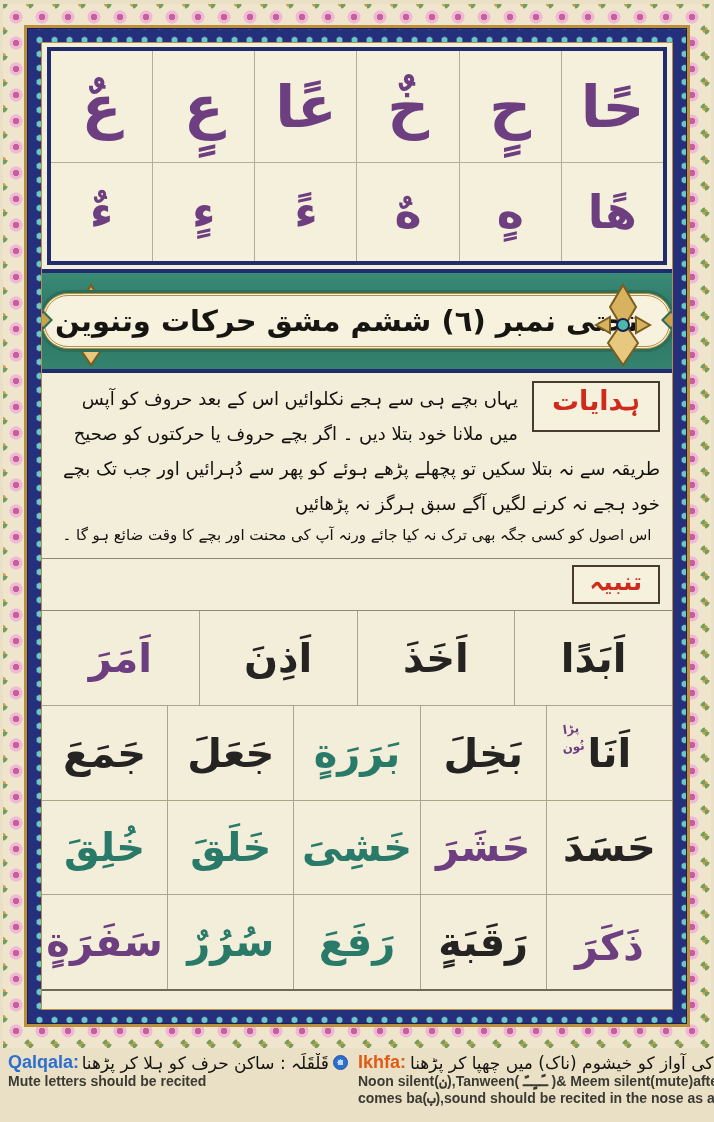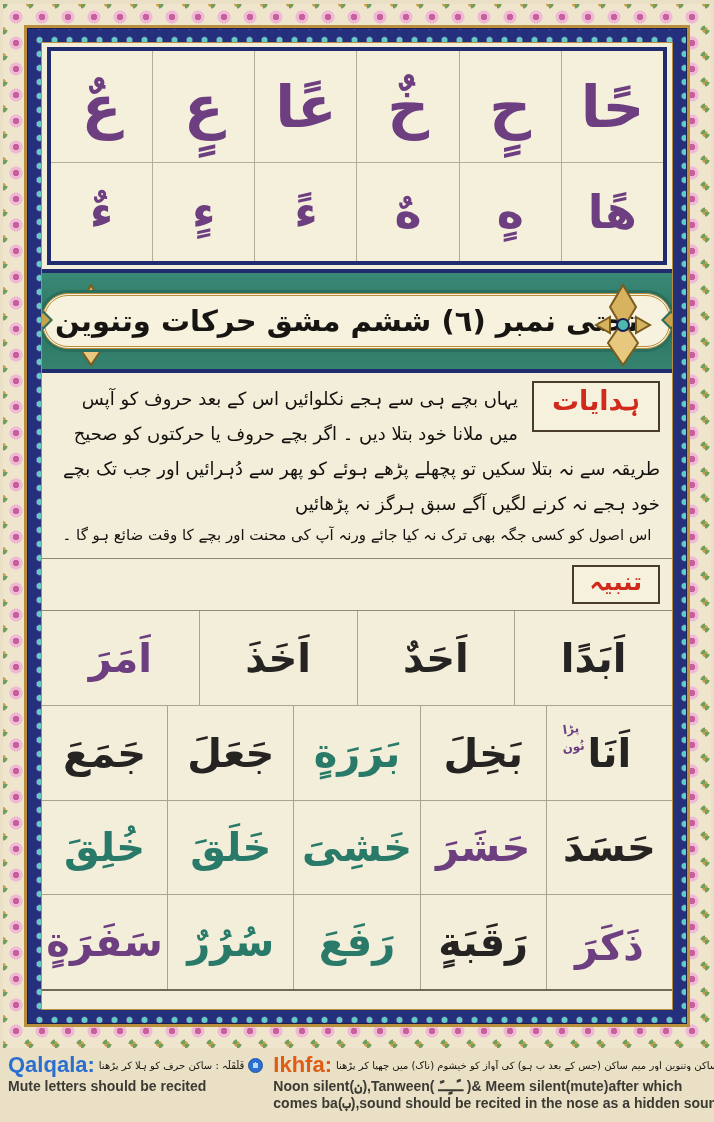--- a/index.html
+++ b/index.html
@@ -100,22 +100,22 @@
   .bottom-gap { height:18px; }
 
   
   .footnotes {
     position:absolute; left:0; top:1050px; width:714px; height:72px;
     display:flex; padding:2px 6px 0 8px; gap:10px; background:#e9e0c6;
   }
   .fn-col { display:flex; flex-direction:column; }
   .fn-col.left { width:340px; } .fn-col.right { flex:1; }
   .fn-head { display:flex; align-items:center; }
-  .fn-label { font-family:"Liberation Sans", sans-serif; font-weight:bold; font-size:22px; }
-  .fn-urdu { flex:1; direction:rtl; text-align:left; font-size:10px; color:#17130e; padding:0 4px; white-space:nowrap; overflow:hidden; }
+  .fn-label { font-family:"Liberation Sans", sans-serif; font-weight:bold; font-size:18px; }
+  .fn-urdu { flex:1; direction:rtl; text-align:left; font-size:17px; color:#17130e; padding:0 4px; white-space:nowrap; overflow:hidden; }
   .bullet { width:15px; height:15px; border-radius:50%; flex:0 0 auto; }
   .bullet.blue { background:radial-gradient(circle, #bcd9f5 0 3px, #2b6fd0 3px 8px); border:1px solid #1d4f9b; }
   .fn-en { font-family:"Liberation Sans", sans-serif; font-weight:bold; font-size:14px; color:#3b3a33; line-height:1.22; }
 
   .gold-diamond { position:absolute; width:14px; height:14px; background:#c9a24b; border:2px solid #2a6e5d; transform:rotate(45deg); top:50%; margin-top:-8px; }
   .gd-l { left:-9px; } .gd-r { right:-9px; }
 </style>
 </head>
 <body>
 
@@ -201,24 +201,24 @@
       <div class="tanbih">
         <div class="label-box">تنبیہ</div>
       </div>
 
       <div class="word-grid">
         <div class="wrow">
           <div class="wcell">
               <span style="color: rgb(38, 35, 35);">اَبَدًا</span>
             </div>
           <div class="wcell">
-              <span style="color: rgb(38, 35, 35);">اَحَدٌ</span>
-            </div>
-          <div class="wcell">
               <span style="color: rgb(38, 35, 35);">اَخَذَ</span>
+            </div>
+          <div class="wcell">
+              <span style="color: rgb(38, 35, 35);">اَذِنَ</span>
             </div>
           <div class="wcell">
               <span style="color: rgb(109, 63, 128);">اَمَرَ</span>
             </div>
         </div>
         <div class="wrow">
           <div class="wcell">
             <span style="color: rgb(38, 35, 35);">اَنَا</span>
             <span class="ana-note"><span>پڑا</span><br><span>نُون</span></span>
           </div>

